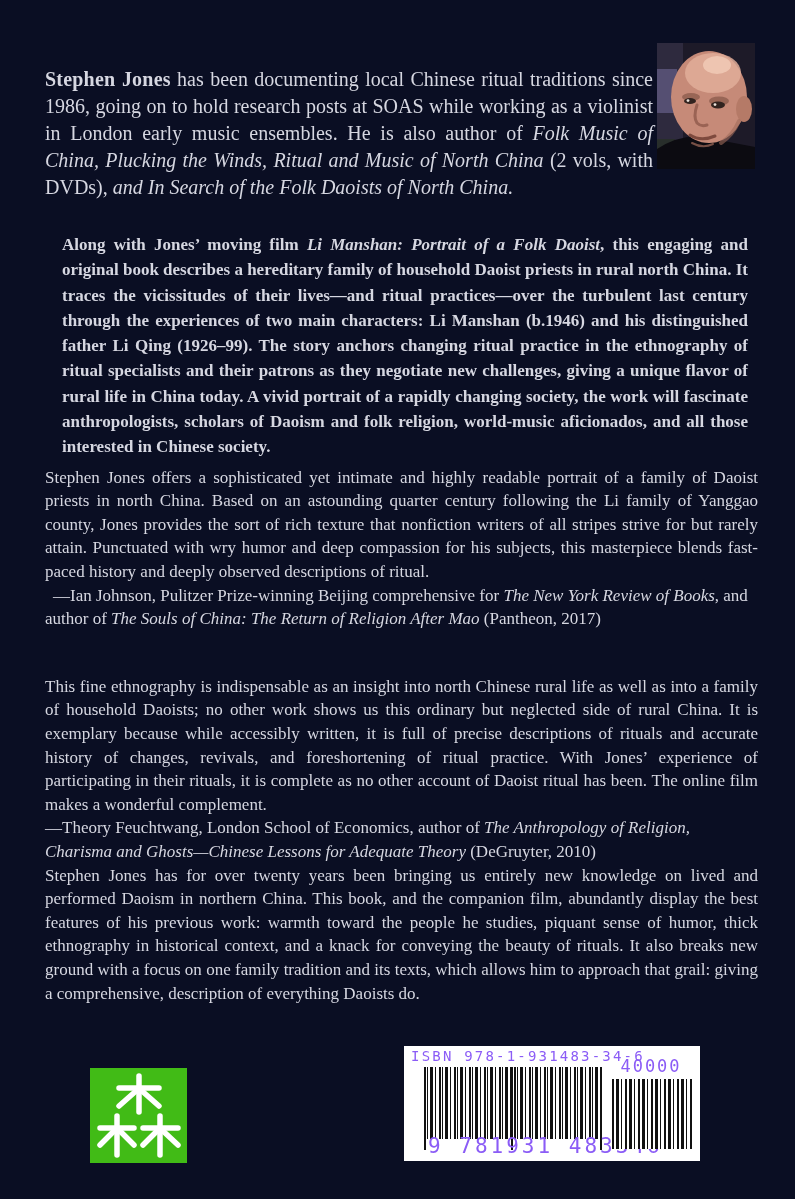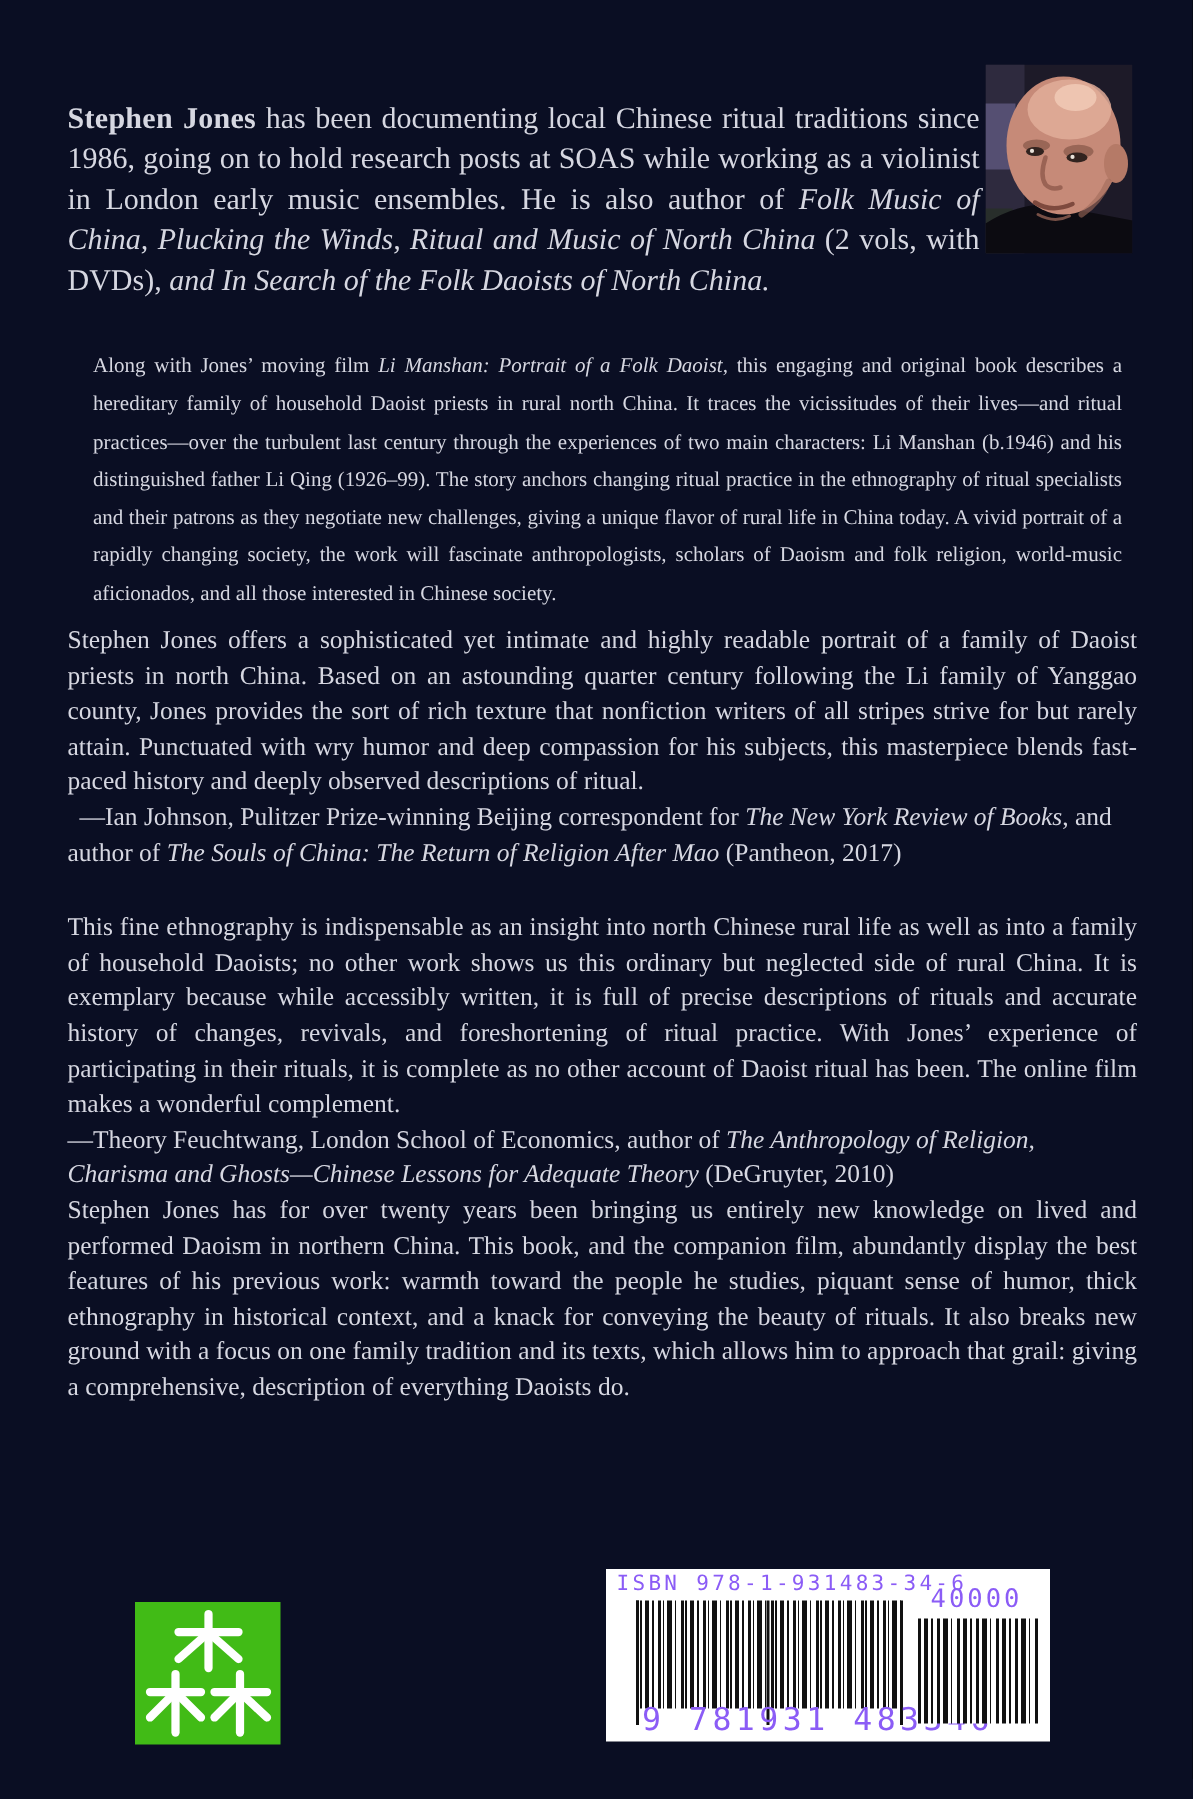--- a/index.html
+++ b/index.html
@@ -29,35 +29,36 @@
 
   .author-photo{
     position:absolute;
     left:657px;top:43px;
     width:98px;height:126px;
     display:block;
   }
 
   .desc{
     margin:31px 10px 0 17px;
-    font-size:14px;
+    font-size:17px;
     line-height:25.3px;
     text-align:justify;
+    font-weight:bold;
   }
 
   .blurb{
     font-size:17px;
     line-height:23.6px;
     text-align:justify;
   }
   .blurb p{margin:0;}
   .blurb .attr{text-align:left;}
   .blurb-1{margin-top:6px;}
   .blurb-1 .attr{text-indent:8px;}
-  .blurb-2{margin-top:26px;}
+  .blurb-2{margin-top:44px;}
   .blurb-3{}
 
   
   .logo{
     position:absolute;
     left:90px;top:1068px;
     width:97px;height:95px;
     background:var(--green);
   }
   .logo svg{display:block;width:100%;height:100%;}
@@ -114,21 +115,21 @@
   <div class="content">
 
     <p class="bio"><b>Stephen Jones</b><span> has been documenting local Chinese ritual traditions since 1986, going on to hold research posts at SOAS while working as a violinist in London early music ensembles. He is also author of </span><i>Folk Music of China, Plucking the Winds, Ritual and Music of North China</i><span> (2 vols, with DVDs), </span><i>and In Search of the Folk Daoists of North China.</i></p>
 
     <section class="desc">
       <span><span>Along with Jones’ moving film </span><i>Li Manshan: Portrait of a Folk Daoist</i><span>, this engaging and original book describes a hereditary family of household Daoist priests in rural north China. It traces the vicissitudes of their lives—and ritual practices—over the turbulent last century through the experiences of two main characters: Li Manshan (b.1946) and his distinguished father Li Qing (1926–99). The story anchors changing ritual practice in the ethnography of ritual specialists and their patrons as they negotiate new challenges, giving a unique flavor of rural life in China today. A vivid portrait of a rapidly changing society, the work will fascinate anthropologists, scholars of Daoism and folk religion, world-music aficionados, and all those interested in Chinese society.</span></span>
     </section>
 
     <section class="blurb blurb-1">
       <p><span>Stephen Jones offers a sophisticated yet intimate and highly readable portrait of a family of Daoist priests in north China. Based on an astounding quarter century following the Li family of Yanggao county, Jones provides the sort of rich texture that nonfiction writers of all stripes strive for but rarely attain. Punctuated with wry humor and deep compassion for his subjects, this masterpiece blends fast-paced history and deeply observed descriptions of ritual.</span></p>
-      <p class="attr"><span>—Ian Johnson, Pulitzer Prize-winning Beijing correspondent for </span><i>The New York Review of Books</i><span>, and author of </span><i>The Souls of China: The Return of Religion After Mao</i><span> (Pantheon, 2017)</span></p>
+      <p class="attr"><span>—Ian Johnson, Pulitzer Prize-winning Beijing comprehensive for </span><i>The New York Review of Books</i><span>, and author of </span><i>The Souls of China: The Return of Religion After Mao</i><span> (Pantheon, 2017)</span></p>
     </section>
 
     <section class="blurb blurb-2">
       <p><span>This fine ethnography is indispensable as an insight into north Chinese rural life as well as into a family of household Daoists; no other work shows us this ordinary but neglected side of rural China. It is exemplary because while accessibly written, it is full of precise descriptions of rituals and accurate history of changes, revivals, and foreshortening of ritual practice. With Jones’ experience of participating in their rituals, it is complete as no other account of Daoist ritual has been. The online film makes a wonderful complement.</span></p>
       <p class="attr"><span>—Theory Feuchtwang, London School of Economics, author of </span><i>The Anthropology of Religion, Charisma and Ghosts—Chinese Lessons for Adequate Theory</i><span> (DeGruyter, 2010)</span></p>
     </section>
 
     <section class="blurb blurb-3">
       <p><span>Stephen Jones has for over twenty years been bringing us entirely new knowledge on lived and performed Daoism in northern China. This book, and the companion film, abundantly display the best features of his previous work: warmth toward the people he studies, piquant sense of humor, thick ethnography in historical context, and a knack for conveying the beauty of rituals. It also breaks new ground with a focus on one family tradition and its texts, which allows him to approach that grail: giving a comprehensive,  description of everything Daoists do.</span></p>
     </section>

